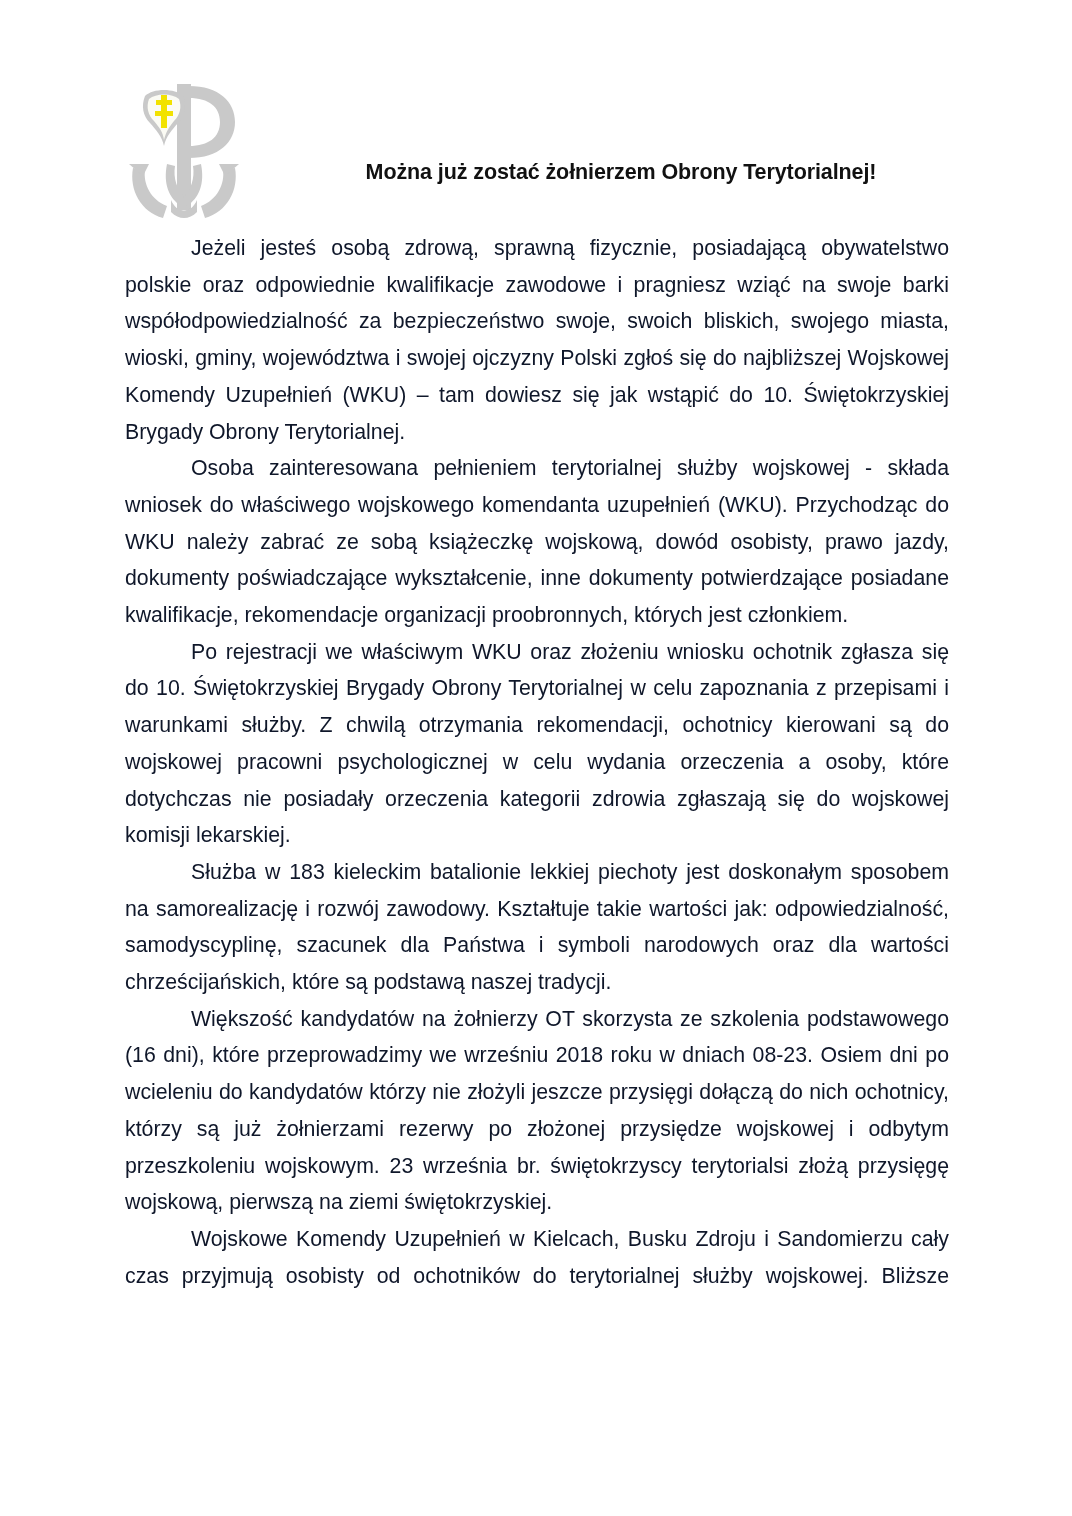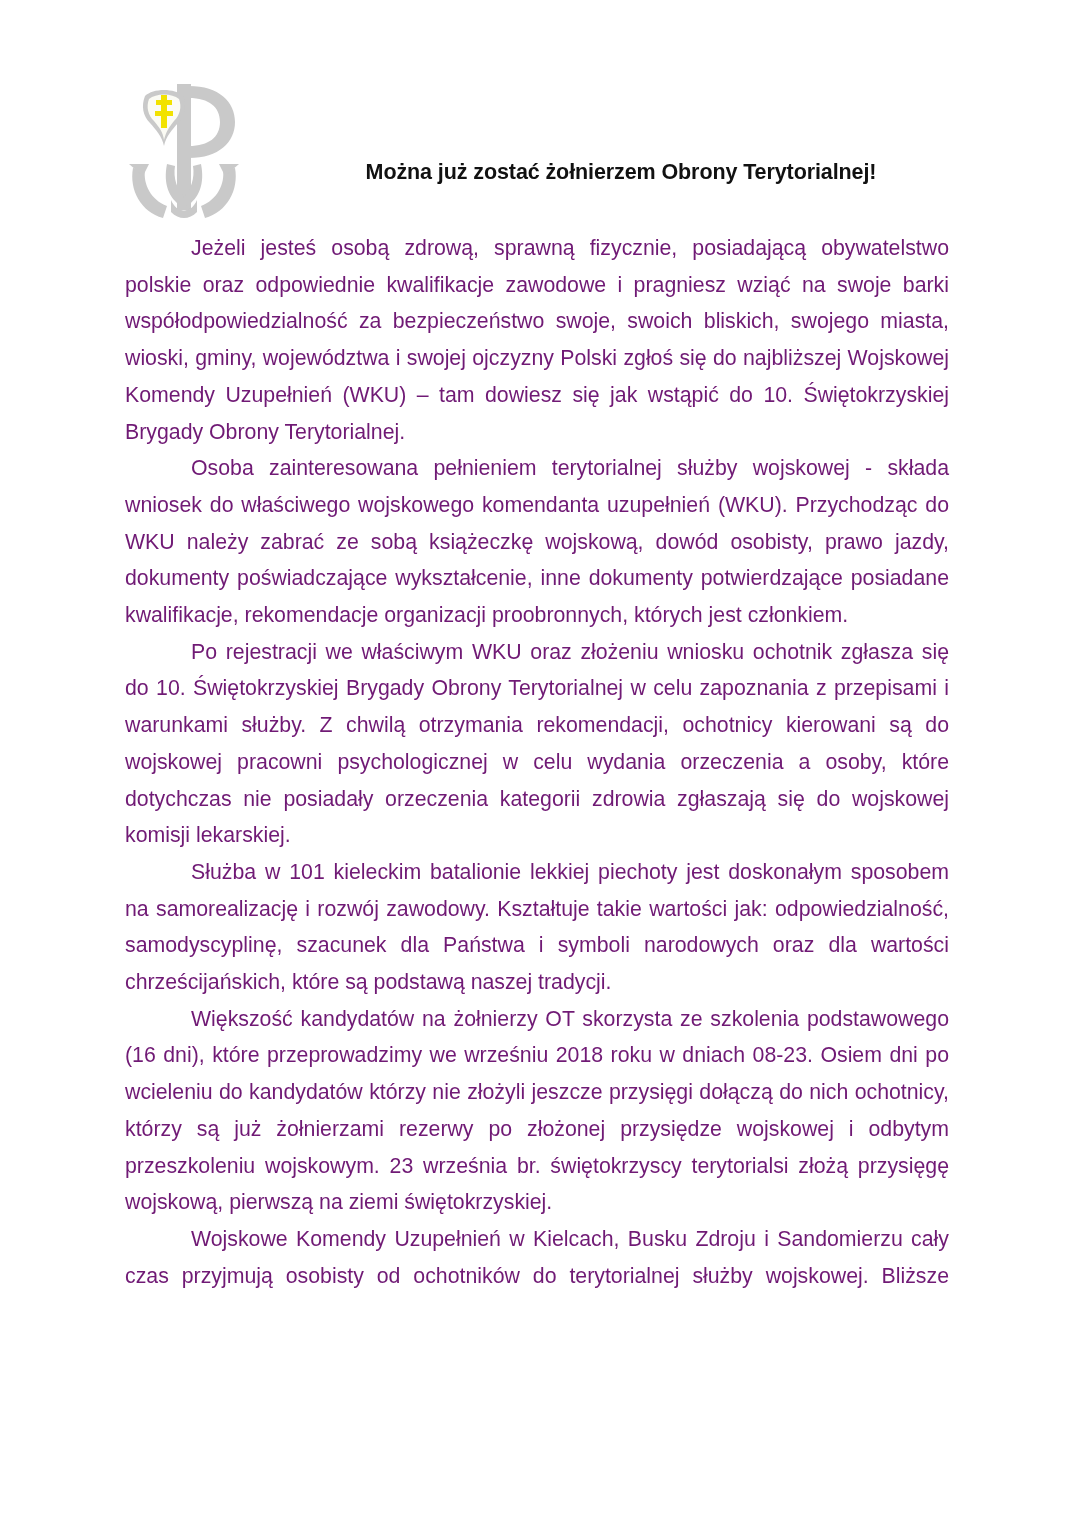--- a/index.html
+++ b/index.html
@@ -55,21 +55,21 @@
   
   .body-text {
     position: absolute;
     left: 125px;
     top: 230px;
     width: 824px;
     font-size: 21.3px;
     line-height: 36.7px;
     text-align: justify;
     text-justify: inter-word;
-    color: #701a75;
+    color: #0f172a;
   }
   .body-text p {
     margin: 0;
     padding: 0;
     text-indent: 66px;
     text-align: justify;
   }
   
   .body-text p.clipped {
     text-align: justify;
@@ -113,18 +113,18 @@
       </svg>
     </div>
 
     <div class="doc-title">Można już zostać żołnierzem Obrony Terytorialnej!</div>
   </div>
 
   <div class="body-text">
     <p>Jeżeli jesteś osobą zdrową, sprawną fizycznie, posiadającą obywatelstwo polskie oraz odpowiednie kwalifikacje zawodowe i pragniesz wziąć na swoje barki współodpowiedzialność za bezpieczeństwo swoje, swoich bliskich, swojego miasta, wioski, gminy, województwa i swojej ojczyzny Polski zgłoś się do najbliższej Wojskowej Komendy Uzupełnień (WKU) –  tam dowiesz się jak wstąpić do 10. Świętokrzyskiej Brygady Obrony Terytorialnej.</p>
     <p>Osoba zainteresowana pełnieniem terytorialnej służby wojskowej - składa wniosek do właściwego wojskowego komendanta uzupełnień (WKU). Przychodząc do WKU należy zabrać ze sobą książeczkę wojskową, dowód osobisty, prawo jazdy, dokumenty poświadczające wykształcenie, inne dokumenty potwierdzające posiadane kwalifikacje, rekomendacje organizacji proobronnych, których jest członkiem.</p>
     <p>Po rejestracji we właściwym WKU oraz złożeniu wniosku ochotnik zgłasza się do 10. Świętokrzyskiej Brygady Obrony Terytorialnej w celu zapoznania z przepisami i warunkami służby. Z chwilą  otrzymania rekomendacji, ochotnicy kierowani są do wojskowej pracowni psychologicznej w celu wydania orzeczenia a osoby, które dotychczas nie posiadały orzeczenia kategorii zdrowia zgłaszają się do wojskowej komisji lekarskiej.</p>
-    <p>Służba w 101 kieleckim batalionie lekkiej piechoty jest doskonałym sposobem na samorealizację i rozwój zawodowy. Kształtuje takie wartości jak: odpowiedzialność, samodyscyplinę, szacunek dla Państwa i symboli narodowych oraz dla wartości chrześcijańskich, które są podstawą naszej tradycji.</p>
+    <p>Służba w 183 kieleckim batalionie lekkiej piechoty jest doskonałym sposobem na samorealizację i rozwój zawodowy. Kształtuje takie wartości jak: odpowiedzialność, samodyscyplinę, szacunek dla Państwa i symboli narodowych oraz dla wartości chrześcijańskich, które są podstawą naszej tradycji.</p>
     <p>Większość kandydatów na żołnierzy OT skorzysta ze szkolenia podstawowego (16 dni), które przeprowadzimy we wrześniu 2018 roku w dniach 08-23. Osiem dni po wcieleniu do kandydatów którzy nie złożyli jeszcze przysięgi dołączą do nich ochotnicy, którzy są już żołnierzami rezerwy po złożonej przysiędze wojskowej i odbytym przeszkoleniu wojskowym. 23 września br. świętokrzyscy terytorialsi złożą przysięgę wojskową, pierwszą na ziemi świętokrzyskiej.</p>
     <p class="clipped">Wojskowe Komendy Uzupełnień  w Kielcach, Busku Zdroju i Sandomierzu cały czas przyjmują osobisty od ochotników do terytorialnej służby wojskowej. Bliższe</p>
   </div>
 
 </div>
 
 </body></html>

